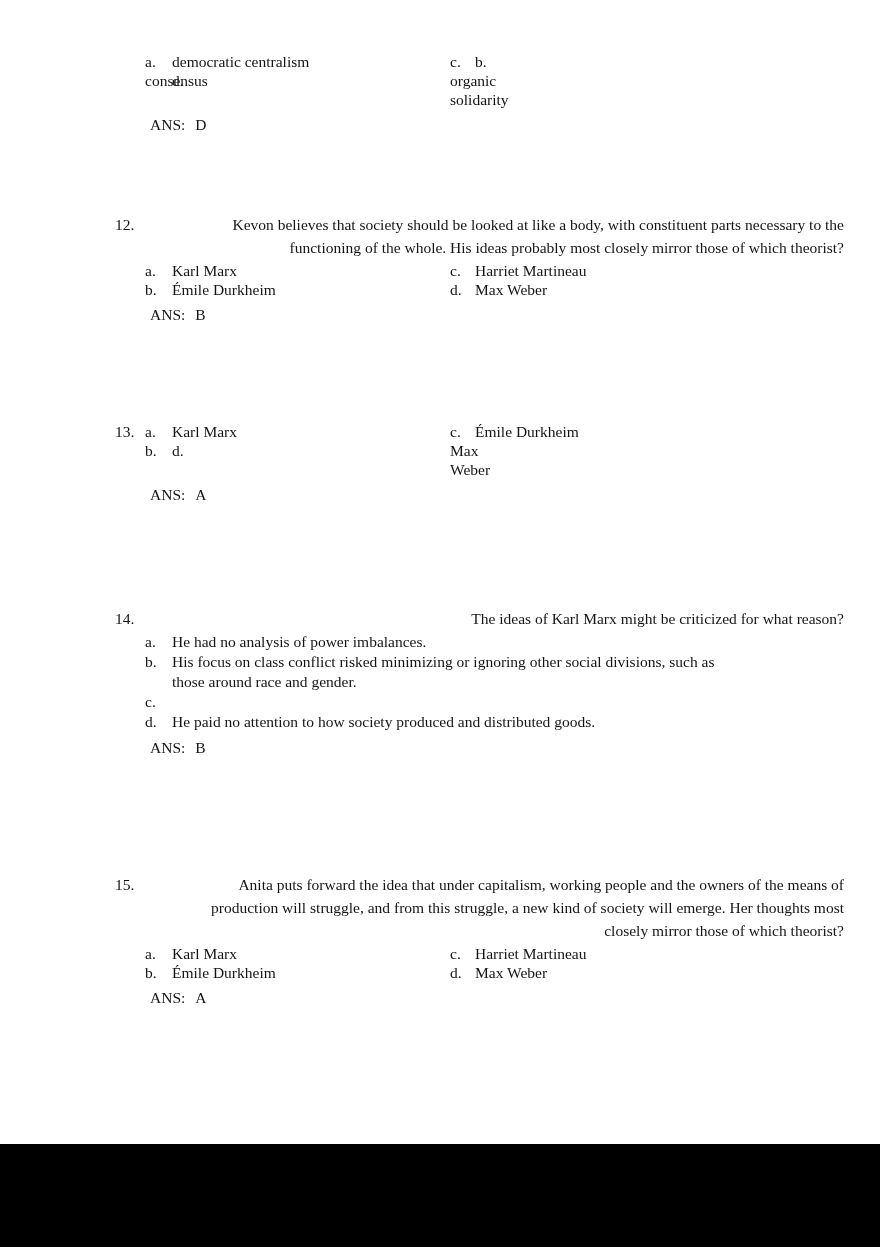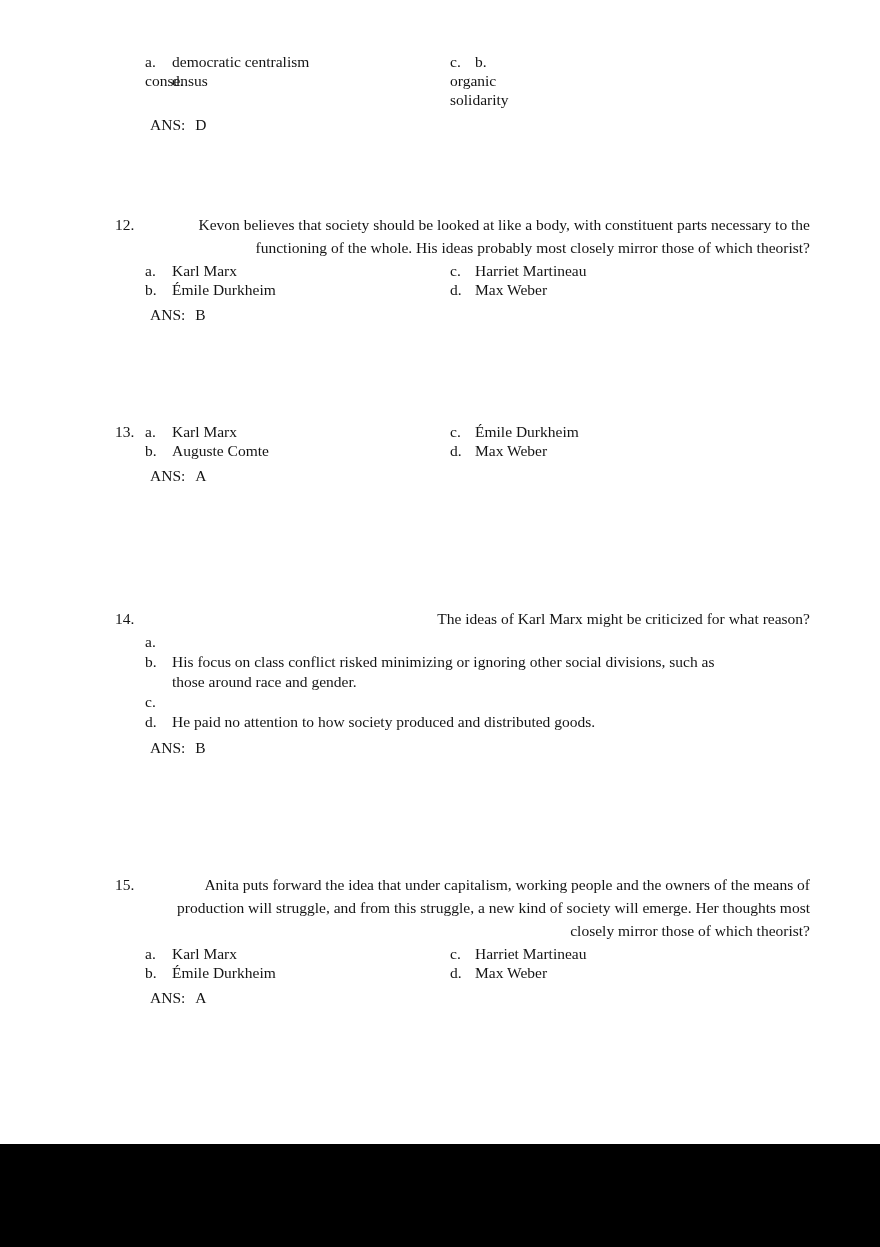--- a/index.html
+++ b/index.html
@@ -7,21 +7,21 @@
   .page {
     position:relative;
     width:880px; height:1247px;
     background:#ffffff;
     color:#141414;
     font-family:"Liberation Serif","DejaVu Serif",serif;
     font-size:15.5px;
     overflow:hidden;
   }
   .block { position:absolute; left:0; width:880px; }
-  .qline { position:relative; }
+  .qline { position:relative;padding-left:34px; }
   .qnum  { position:absolute; left:115px; top:0; line-height:23px; }
   .qtext { margin-left:150px; width:660px; line-height:23px;text-align:right; }
   
   .opts2 {
     display:grid;
     grid-template-columns:27px 278px 25px auto;
     margin-left:145px;
     margin-top:2px;
     line-height:19px;
   }
@@ -80,37 +80,37 @@
   <section class="block" style="top:420px">
     <div class="qline">
       <span class="qnum">13.</span>
     </div>
     <div class="opts2">
       <span class="olet">a.</span>
       <span class="otxt">Karl Marx</span>
       <span class="olet">c.</span>
       <span class="otxt">Émile Durkheim</span>
       <span class="olet">b.</span>
-      <span class="otxt">Auguste Comte</span>
       <span class="olet">d.</span>
       <span class="otxt">Max Weber</span>
     </div>
     <div class="ans">
       <span>ANS:</span><span class="ansletter">A</span>
     </div>
   </section>
 
   <section class="block" style="top:607px">
     <div class="qline">
       <span class="qnum">14.</span>
       <div class="qtext">The ideas of Karl Marx might be criticized for what reason?</div>
     </div>
     <div class="optsfull">
       <div class="optrow">
         <span class="olet">a.</span>
+        <span class="otxt">He had no analysis of power imbalances.</span>
       </div>
       <div class="optrow">
         <span class="olet">b.</span>
         <span class="otxt">His focus on class conflict risked minimizing or ignoring other social divisions, such as those around race and gender.</span>
       </div>
       <div class="optrow">
         <span class="olet">c.</span>
       </div>
       <div class="optrow">
         <span class="olet">d.</span>

